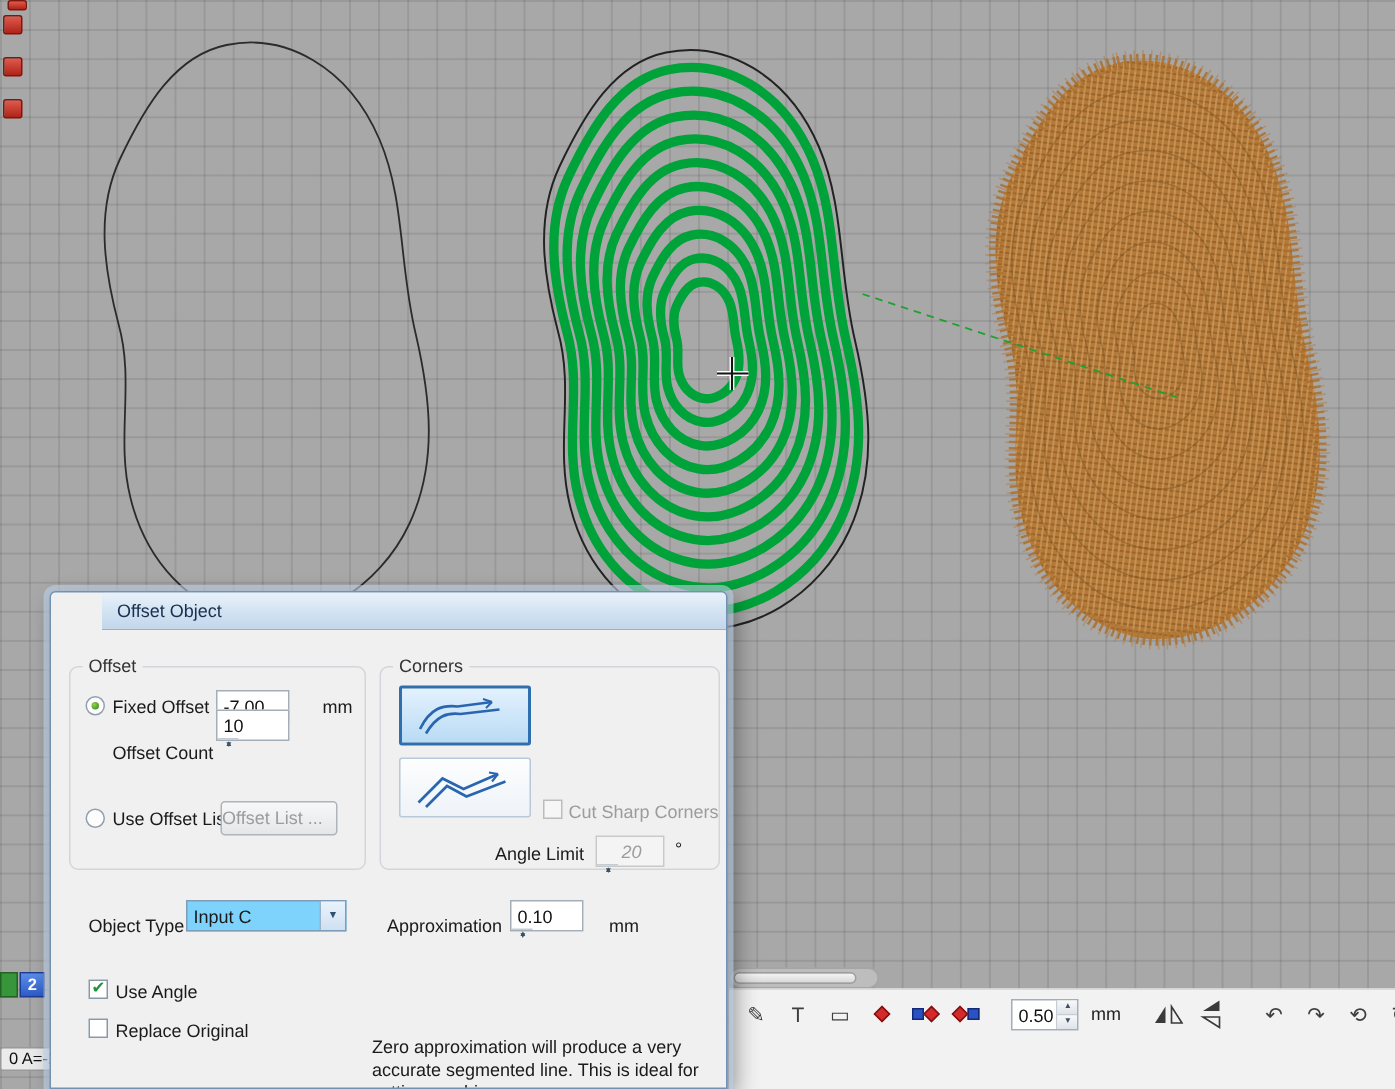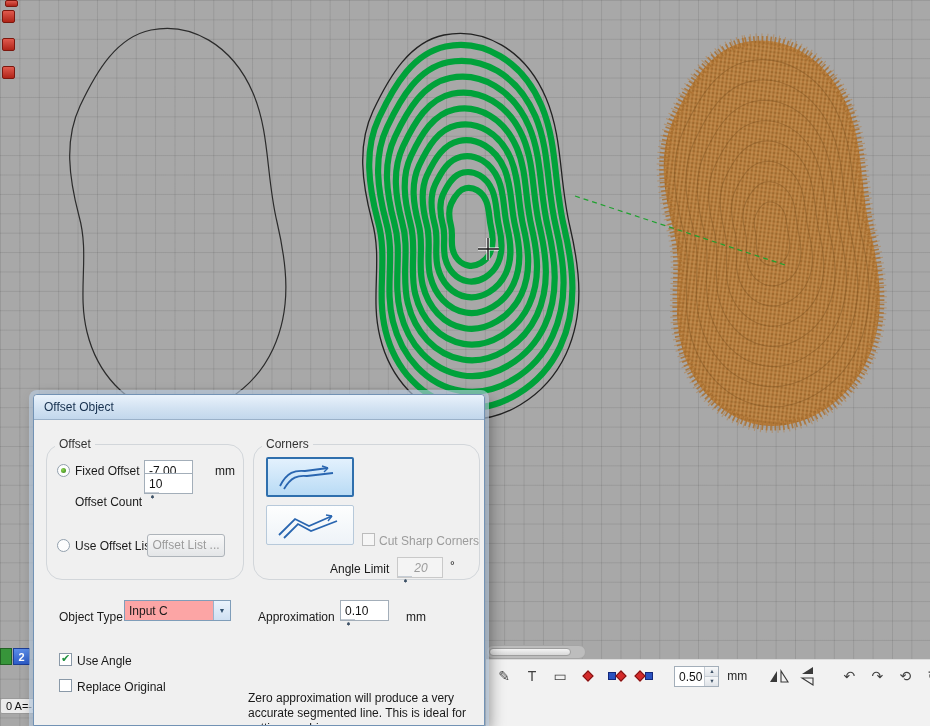--- a/index.html
+++ b/index.html
@@ -55,42 +55,42 @@
   .sb.up { border-bottom:1px solid #c5ccd4; }
   .sb.up::after { content:"▲"; font-size:5.5px; position:absolute; left:0; right:0; top:1px; }
   .sb.dn::after { content:"▼"; font-size:5.5px; position:absolute; left:0; right:0; top:1px; }
   .spin.disabled { background:#f4f4f4; border-color:#c9c9c9; }
   .spin.disabled .spin-val { color:#9c9c9c; text-align:center;font-style:italic; }
 
   
   .dialog { position:absolute; left:33px; top:394px; width:452px; height:332px; z-index:20;
     background:#f0f0f0; border:1px solid #7292b4; border-radius:4px 4px 0 0; overflow:hidden;
     box-shadow:0 0 0 4px rgba(188,208,230,.6), 4px 6px 16px rgba(0,0,0,.45);
-    font-size:12px; color:#1a1a1a; }
+    font-size:12px; color:#1a1a1a;padding-left:34px; }
   .titlebar { height:25px; border-radius:3px 3px 0 0; display:flex; align-items:center; padding-left:10px;
     background:linear-gradient(#e9f2fb,#d2e2f2 55%,#c2d7ec); border-bottom:1px solid #9ab1c9; }
   .titlebar .title { font-size:12px; color:#16304e; }
-  .group { position:absolute; border:1px solid #d2d6da; border-radius:16px; }
+  .group { position:absolute; border:1px solid #d2d6da; border-radius:6px; }
   .group-label { position:absolute; top:-8px; left:8px; background:#f0f0f0; padding:0 4px; font-size:12px; color:#333; }
   .lbl { position:absolute; font-size:12px; white-space:nowrap; color:#1a1a1a; }
   .lbl.dim { color:#9c9c9c; }
   .abs { position:absolute;flex-direction:column; }
   .radio { position:absolute; width:13px; height:13px; border-radius:50%; background:#fdfdfd; border:1px solid #92a0ad; }
   .radio.sel::after { content:""; position:absolute; inset:3px; border-radius:50%;
     background:radial-gradient(circle at 35% 35%, #8ed64f, #2f7d17); }
   .check { position:absolute; width:13px; height:13px; background:#fff; border:1px solid #8a99a8; }
   .check.checked::after { content:"✔"; position:absolute; left:1px; top:-2px; font-size:11px; color:#21913f; }
   .check.dim { border-color:#bcbcbc; background:#f6f6f6; }
-  .btn { position:absolute; font-size:12px; text-align:center; border:1px solid #aeb4ba; border-radius:3px;
+  .btn { position:absolute; font-size:12px; text-align:left; border:1px solid #aeb4ba; border-radius:3px;
     background:linear-gradient(#f8f8f8,#e4e6e8); padding-top:3px; }
   .btn.dim { color:#9c9c9c; }
   .corner-btn { position:absolute; width:88px; height:40px; display:flex; align-items:center; justify-content:center;
     border:1px solid #b7c9da; border-radius:2px; background:linear-gradient(#fdfefe,#eef3f8); }
   .corner-btn.selected { border:2px solid #2f6fad; background:linear-gradient(#e3f1fd,#b9dbf5); }
-  .combo { position:absolute; height:21px; display:flex; background:#fca5a5; border:1px solid #7f9db9; }
+  .combo { position:absolute; height:21px; display:flex; background:#7dd3fc; border:1px solid #7f9db9; }
   .combo-val { flex:1; font-size:12px; padding:3px 4px 0; white-space:nowrap; overflow:hidden; }
   .combo-btn { width:17px; border-left:1px solid #9ab3cc; background:linear-gradient(#eaf3fc,#cfe0f2);
     display:flex; align-items:center; justify-content:center; position:relative; }
   .combo-btn::after { content:"▼"; font-size:7px; color:#30506e; }
   .help { position:absolute; width:230px; font-size:12px; line-height:15px; color:#1a1a1a; }
 </style>
 </head>
 <body>
 
 <div class="canvas">

